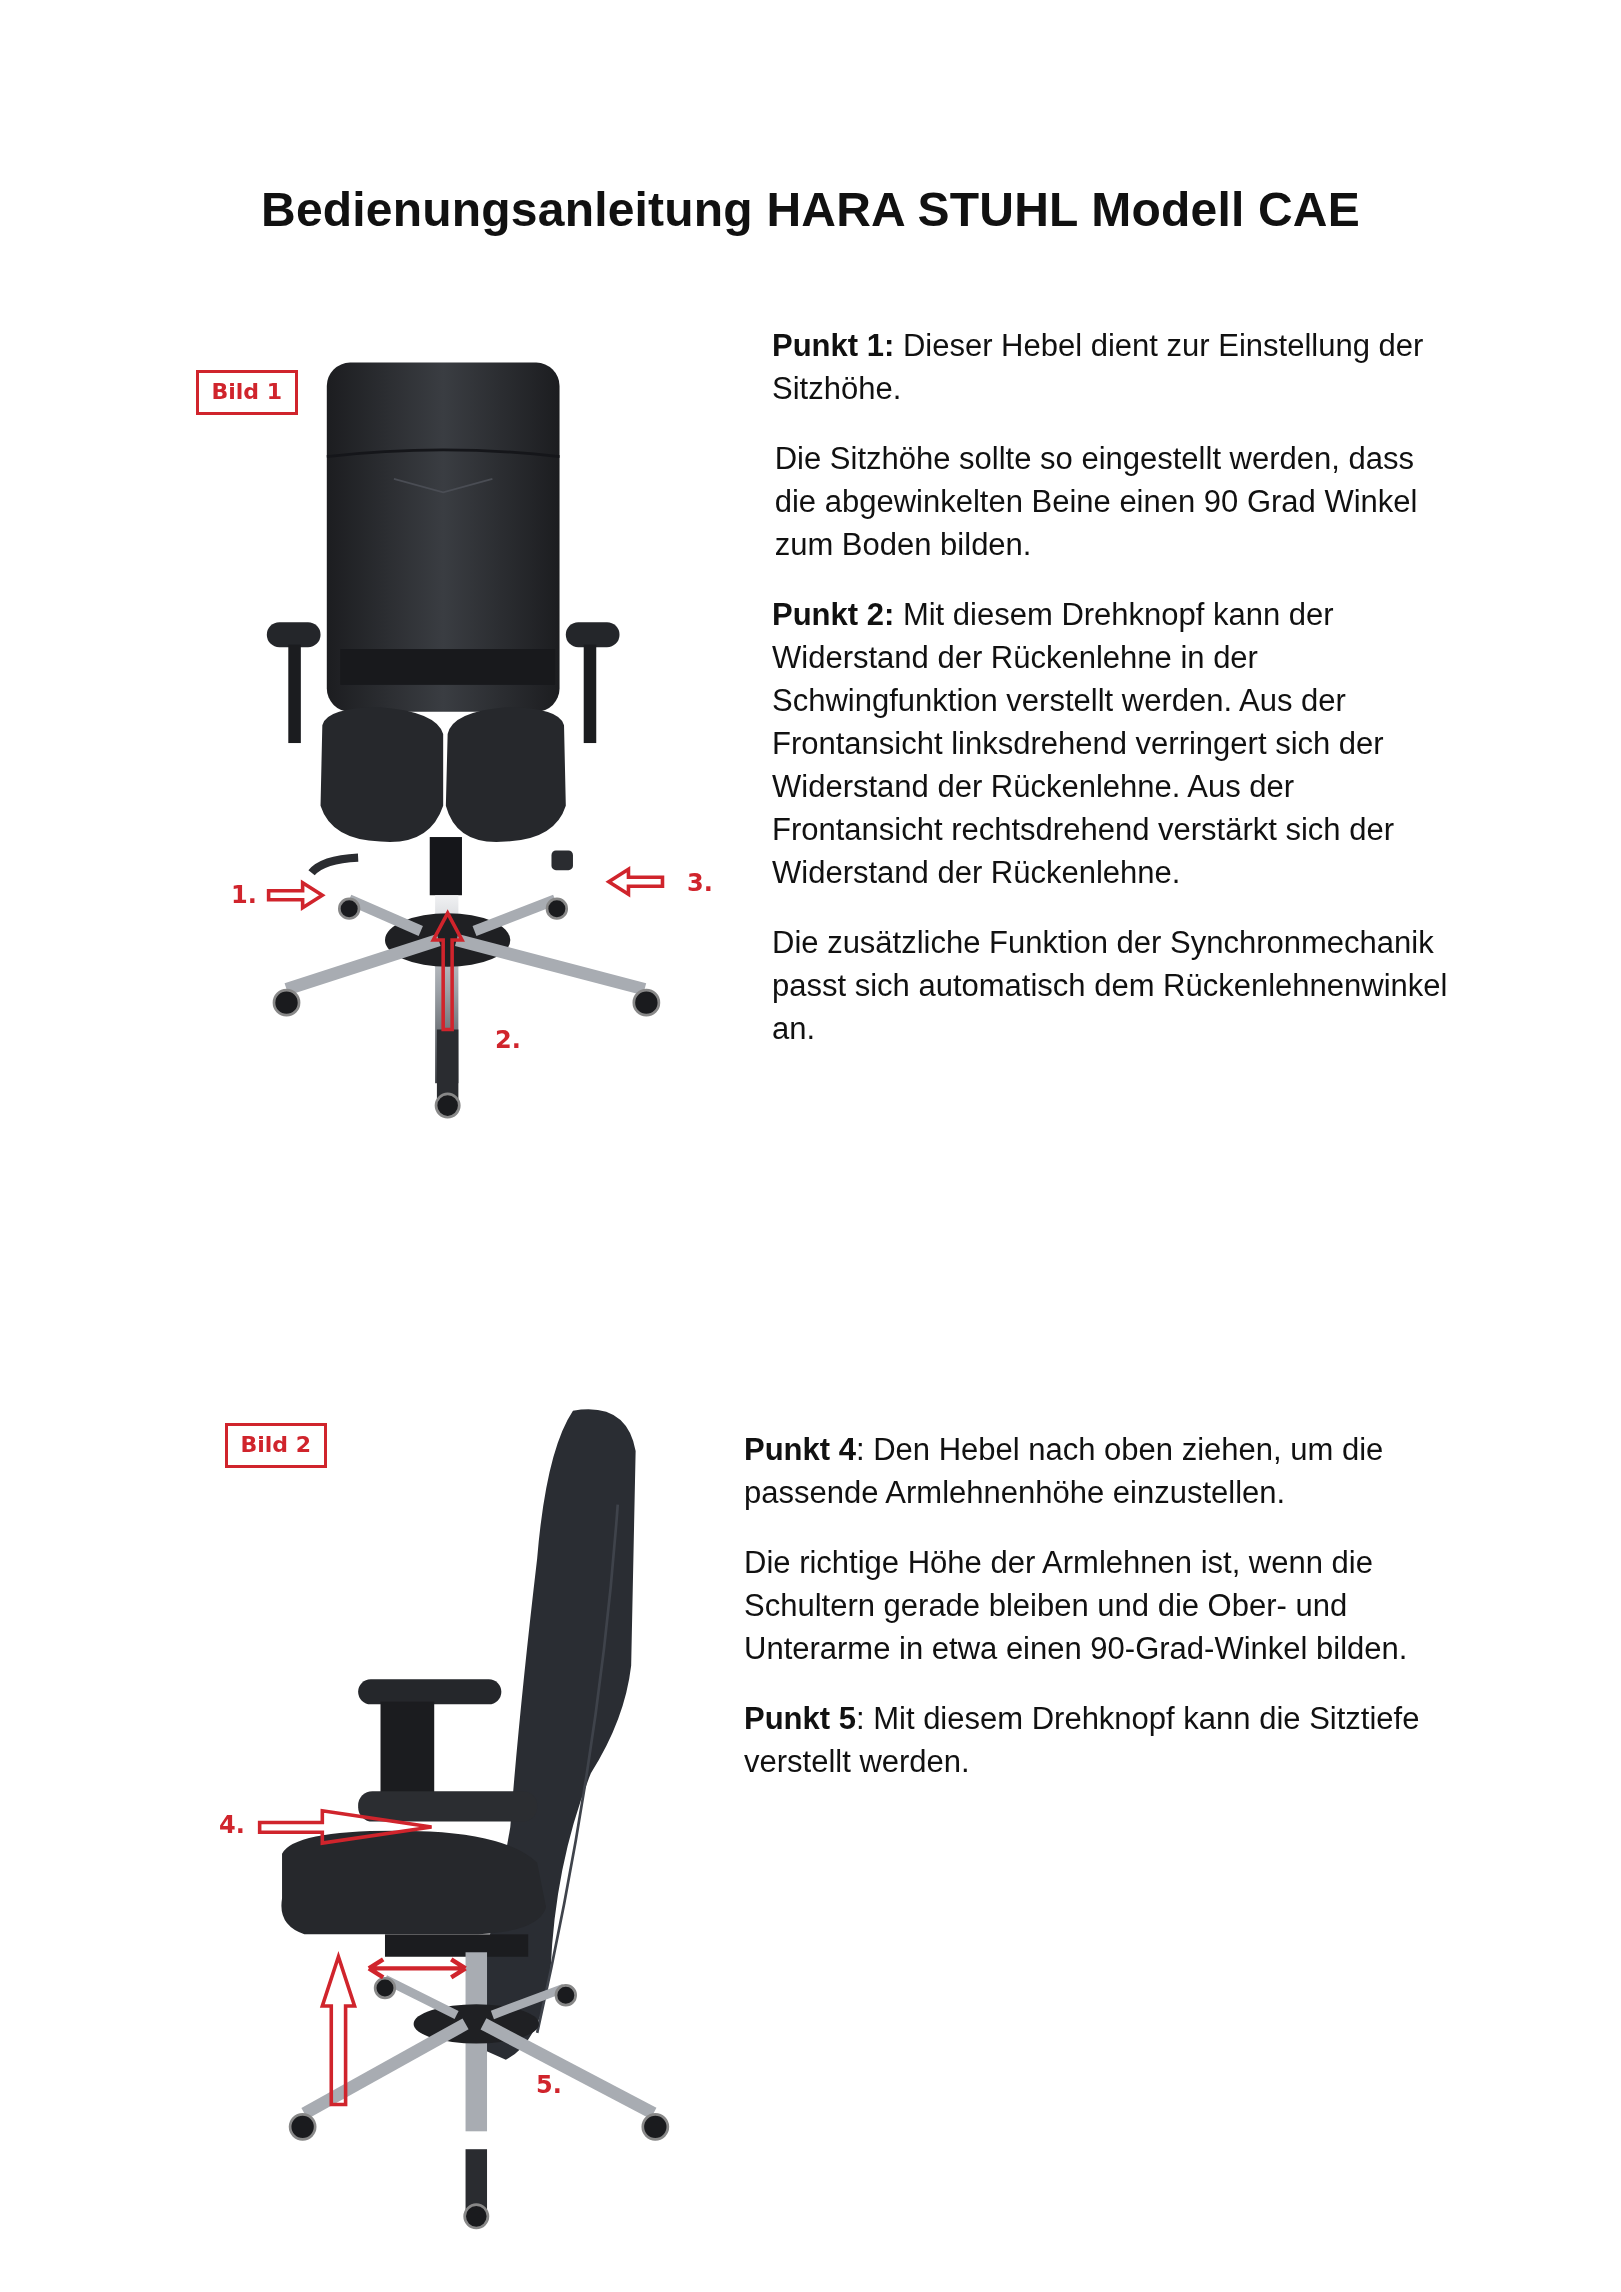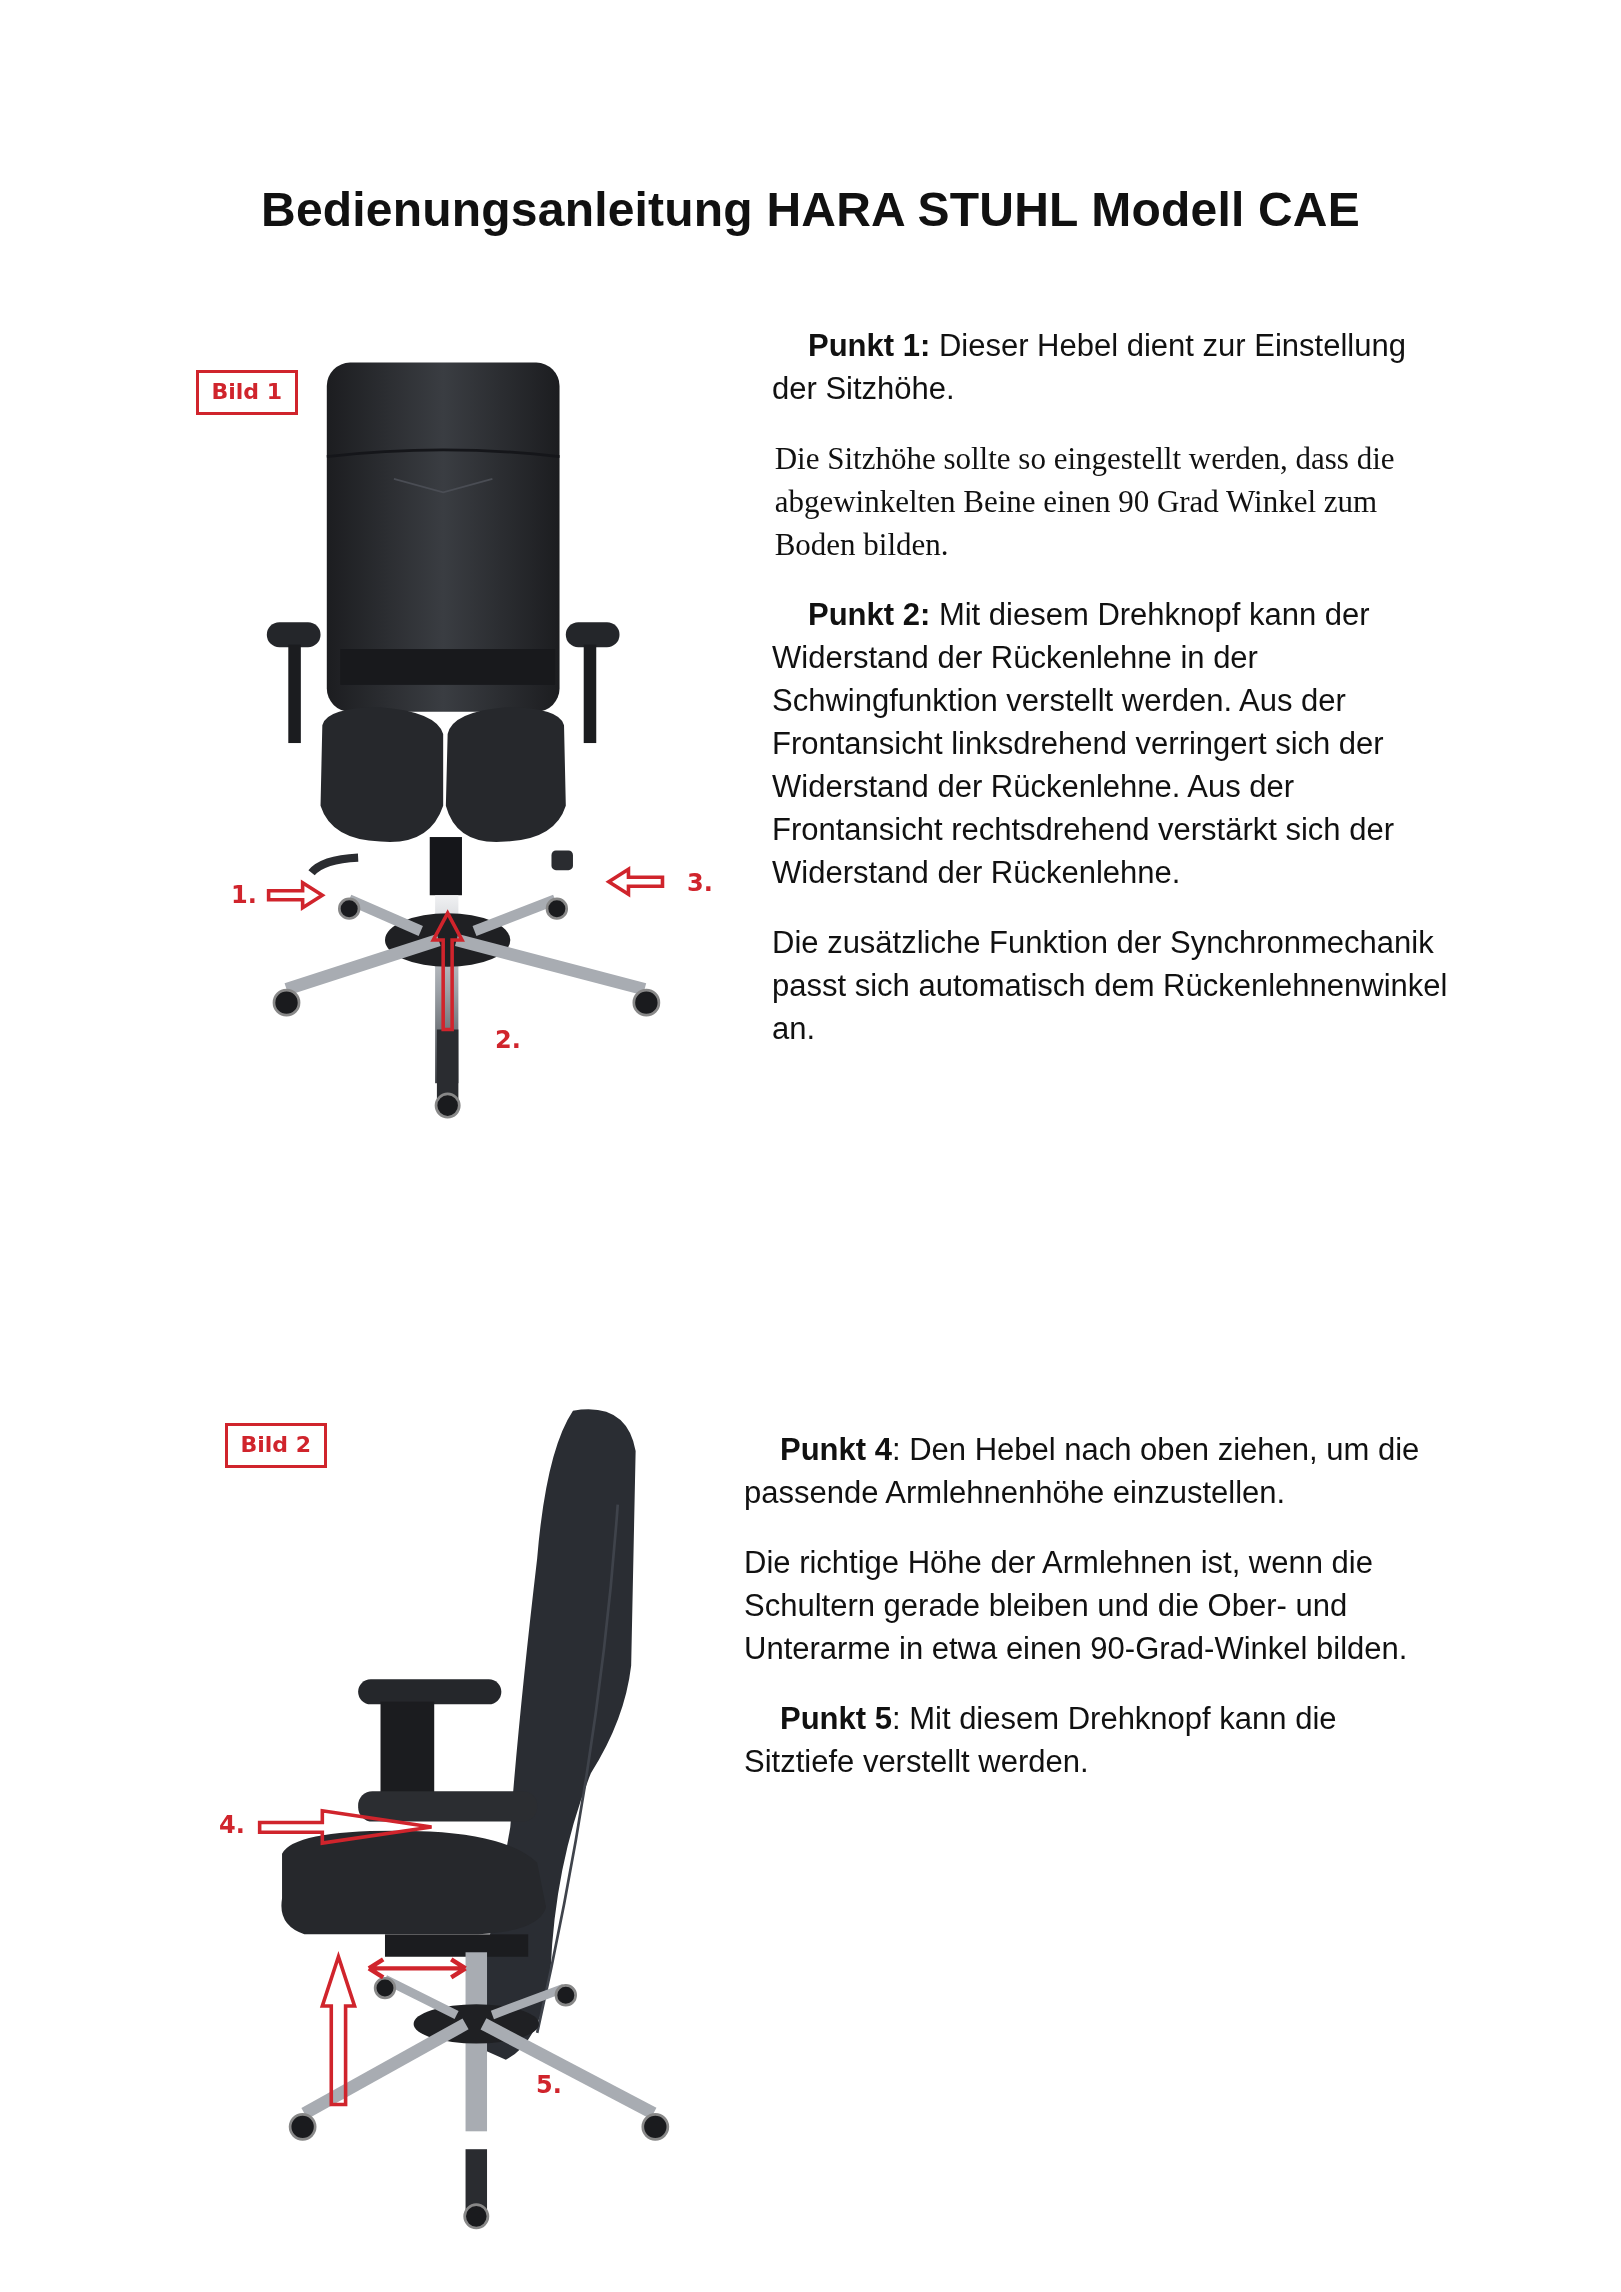--- a/index.html
+++ b/index.html
@@ -3,21 +3,21 @@
 <meta charset="utf-8">
 <style>
   html, body { margin:0; padding:0; background:#ffffff; }
   body { width:1621px; height:2293px; position:relative; overflow:hidden;
          font-family:"Liberation Sans", sans-serif; color:#111; }
   .title { position:absolute; left:0; right:0; top:150px; text-align:center;
            font-weight:bold; font-size:48px; letter-spacing:0.2px; }
   .text-block { position:absolute; font-size:31px; line-height:43px; }
   .text-block p { margin:0; }
   .text-block .gap { margin-top:27px; }
-  .text-block b { font-weight:bold;margin-left:36px; }
+  .text-block b { font-weight:bold; }
   .bild-label { position:absolute; border:3.6px solid #d0242c; color:#d0242c;
                 font-weight:bold; font-size:22px; padding:3.6px 12.5px 5.4px 12.5px; line-height:30px;
                 font-family:"DejaVu Sans", sans-serif; }
   .marker { position:absolute; color:#d0242c; font-weight:bold; font-size:24px;
             font-family:"DejaVu Sans", sans-serif; }
   svg.chair { position:absolute; }
 </style>
 </head>
 <body>
 
@@ -76,21 +76,21 @@
   <path d="M275 760 L275 660 L264 660 L280 630 L296 660 L285 660 L285 760 Z" fill="none" stroke="#d0242c" stroke-width="4"></path>
   <path d="M520 590 L482 590 L482 581 L460 595 L482 609 L482 600 L520 600 Z" fill="none" stroke="#d0242c" stroke-width="4"></path>
 </svg>
 
 <div class="marker" style="left:231px; top:881px;">1.</div>
 <div class="marker" style="left:495px; top:1026px;">2.</div>
 <div class="marker" style="left:687px; top:869px;">3.</div>
 
 <div class="text-block" style="left:772px; top:324px; width:681px;">
   <p><b>Punkt 1:</b><span> Dieser Hebel dient zur Einstellung der Sitzhöhe.</span></p>
-  <p class="gap" style="padding-left:2.7px;font-family:Liberation Serif, serif;">Die Sitzhöhe sollte so eingestellt werden, dass die abgewinkelten Beine einen 90 Grad Winkel zum Boden bilden.</p>
+  <p class="gap" style="padding-left:2.7px;">Die Sitzhöhe sollte so eingestellt werden, dass die abgewinkelten Beine einen 90 Grad Winkel zum Boden bilden.</p>
   <p class="gap"><b>Punkt 2:</b><span> Mit diesem Drehknopf kann der Widerstand der Rückenlehne in der Schwingfunktion verstellt werden. Aus der Frontansicht linksdrehend verringert sich der Widerstand der Rückenlehne. Aus der Frontansicht rechtsdrehend verstärkt sich der Widerstand der Rückenlehne.</span></p>
   <p class="gap">Die zusätzliche Funktion der Synchronmechanik passt sich automatisch dem Rückenlehnenwinkel an.</p>
 </div>
 
 <div class="bild-label" style="left:225px; top:1423px;text-align:right;">Bild 2</div>
 
 <svg class="chair" style="left:197px; top:1397px;" width="555" height="842" viewBox="0 0 620 940">
 
   <path d="M420 15 Q480 5 490 60 L485 300 Q478 360 440 420 Q400 520 395 640 Q385 720 345 740 L300 720 Q330 600 350 480 Q360 350 380 180 Q390 60 420 15 Z" fill="#2a2d33"></path>
   <path d="M470 120 Q450 400 380 710" stroke="#3f434b" stroke-width="3" fill="none"></path>

